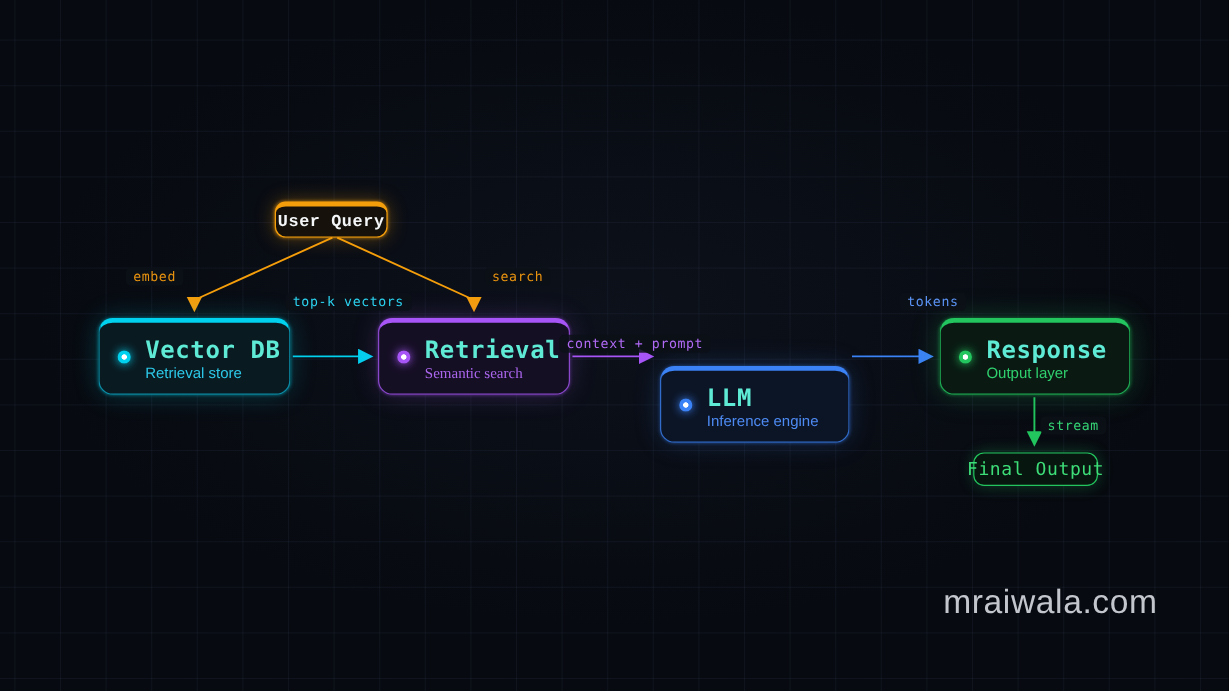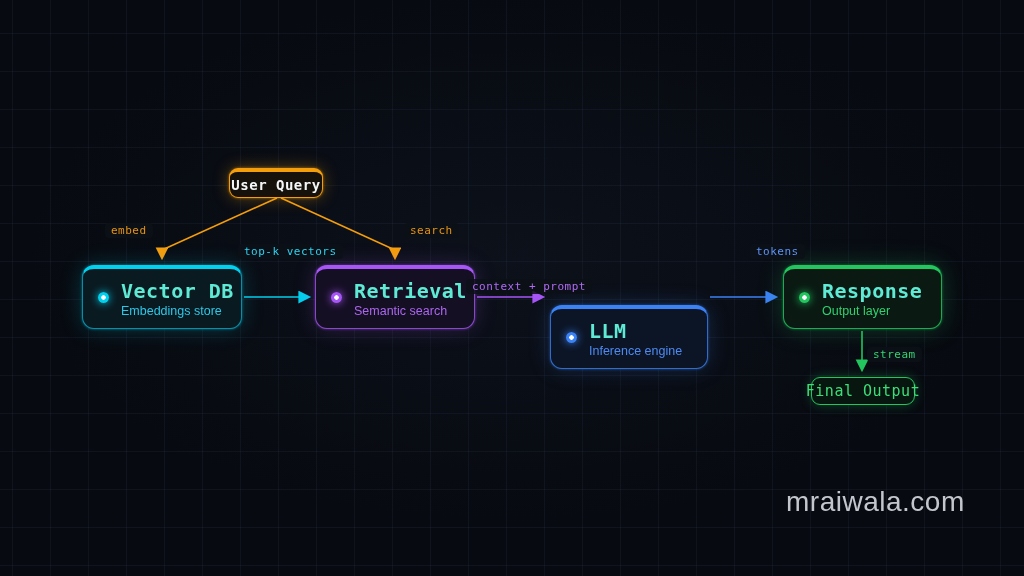--- a/index.html
+++ b/index.html
@@ -22,21 +22,21 @@
   .subtitle{font-family:"Liberation Sans","DejaVu Sans",sans-serif;font-size:12.5px;margin-top:1px;white-space:nowrap;}
   .dot{position:absolute;left:15px;top:23px;width:11px;height:11px;border-radius:50%;}
 
   .node.cyan{background:#0a1a21;border:1px solid rgba(11,181,214,0.75);border-top:4px solid var(--c-cyan);
     box-shadow:0 0 22px rgba(0,209,238,0.22),0 0 3px rgba(0,209,238,0.5);}
   .node.cyan .subtitle{color:var(--c-cyan-sub);}
   .node.cyan .dot{background:radial-gradient(circle,#fff 0 2px,var(--c-cyan) 2.5px 6px);box-shadow:0 0 8px var(--c-cyan);}
 
   .node.purple{background:#150f24;border:1px solid rgba(168,85,247,0.8);border-top:4px solid var(--c-purple);
     box-shadow:0 0 22px rgba(168,85,247,0.22),0 0 3px rgba(168,85,247,0.5);}
-  .node.purple .subtitle{color:var(--c-purple-sub);}
+  .node.purple .subtitle{color:var(--c-purple-sub);font-family:Liberation Serif, serif;}
   .node.purple .dot{background:radial-gradient(circle,#fff 0 2px,var(--c-purple) 2.5px 6px);box-shadow:0 0 8px var(--c-purple);}
 
   .node.blue{background:#0c1526;border:1px solid rgba(59,130,246,0.8);border-top:4px solid var(--c-blue);
     box-shadow:0 0 22px rgba(59,130,246,0.22),0 0 3px rgba(59,130,246,0.5);margin-top:40px;}
   .node.blue .subtitle{color:var(--c-blue-sub);}
   .node.blue .dot{background:radial-gradient(circle,#fff 0 2px,var(--c-blue) 2.5px 6px);box-shadow:0 0 8px var(--c-blue);}
 
   .node.green{background:#0a1a13;border:1px solid rgba(34,197,94,0.85);border-top:4px solid var(--c-green);
     box-shadow:0 0 24px rgba(34,197,94,0.25),0 0 3px rgba(34,197,94,0.5);}
   .node.green .subtitle{color:var(--c-green-sub);}
@@ -86,29 +86,29 @@
       </marker>
     </defs>
     <polyline points="277,198 162,250 162,257" fill="none" stroke="var(--c-orange)" stroke-width="1.6" marker-end="url(#ah-orange)"></polyline>
     <polyline points="281,198 395,250 395,257" fill="none" stroke="var(--c-orange)" stroke-width="1.6" marker-end="url(#ah-orange)"></polyline>
     <line x1="244" y1="297" x2="308" y2="297" stroke="var(--c-cyan)" stroke-width="1.6" marker-end="url(#ah-cyan)"></line>
     <line x1="477" y1="297" x2="542" y2="297" stroke="var(--c-purple)" stroke-width="1.6" marker-end="url(#ah-purple)"></line>
     <line x1="710" y1="297" x2="775" y2="297" stroke="var(--c-blue)" stroke-width="1.6" marker-end="url(#ah-blue)"></line>
     <line x1="862" y1="331" x2="862" y2="369" stroke="var(--c-green)" stroke-width="1.6" marker-end="url(#ah-green)"></line>
   </svg>
 
-  <div class="pill orange" style="left:229px;top:168px;width:94px;height:30px;">
+  <div class="pill orange" style="left:229px;top:168px;width:94px;height:30px;font-family:Liberation Mono, monospace;">
     <span>User Query</span>
   </div>
 
   <div class="node cyan" style="left:82px;top:265px;width:160px;height:64px;">
     <span class="dot"></span>
     <div class="txt">
       <div class="title">Vector DB</div>
-      <div class="subtitle">Embeddings store</div>
+      <div class="subtitle">Retrieval store</div>
     </div>
   </div>
 
   <div class="node purple" style="left:315px;top:265px;width:160px;height:64px;">
     <span class="dot"></span>
     <div class="txt">
       <div class="title">Retrieval</div>
       <div class="subtitle">Semantic search</div>
     </div>
   </div>

